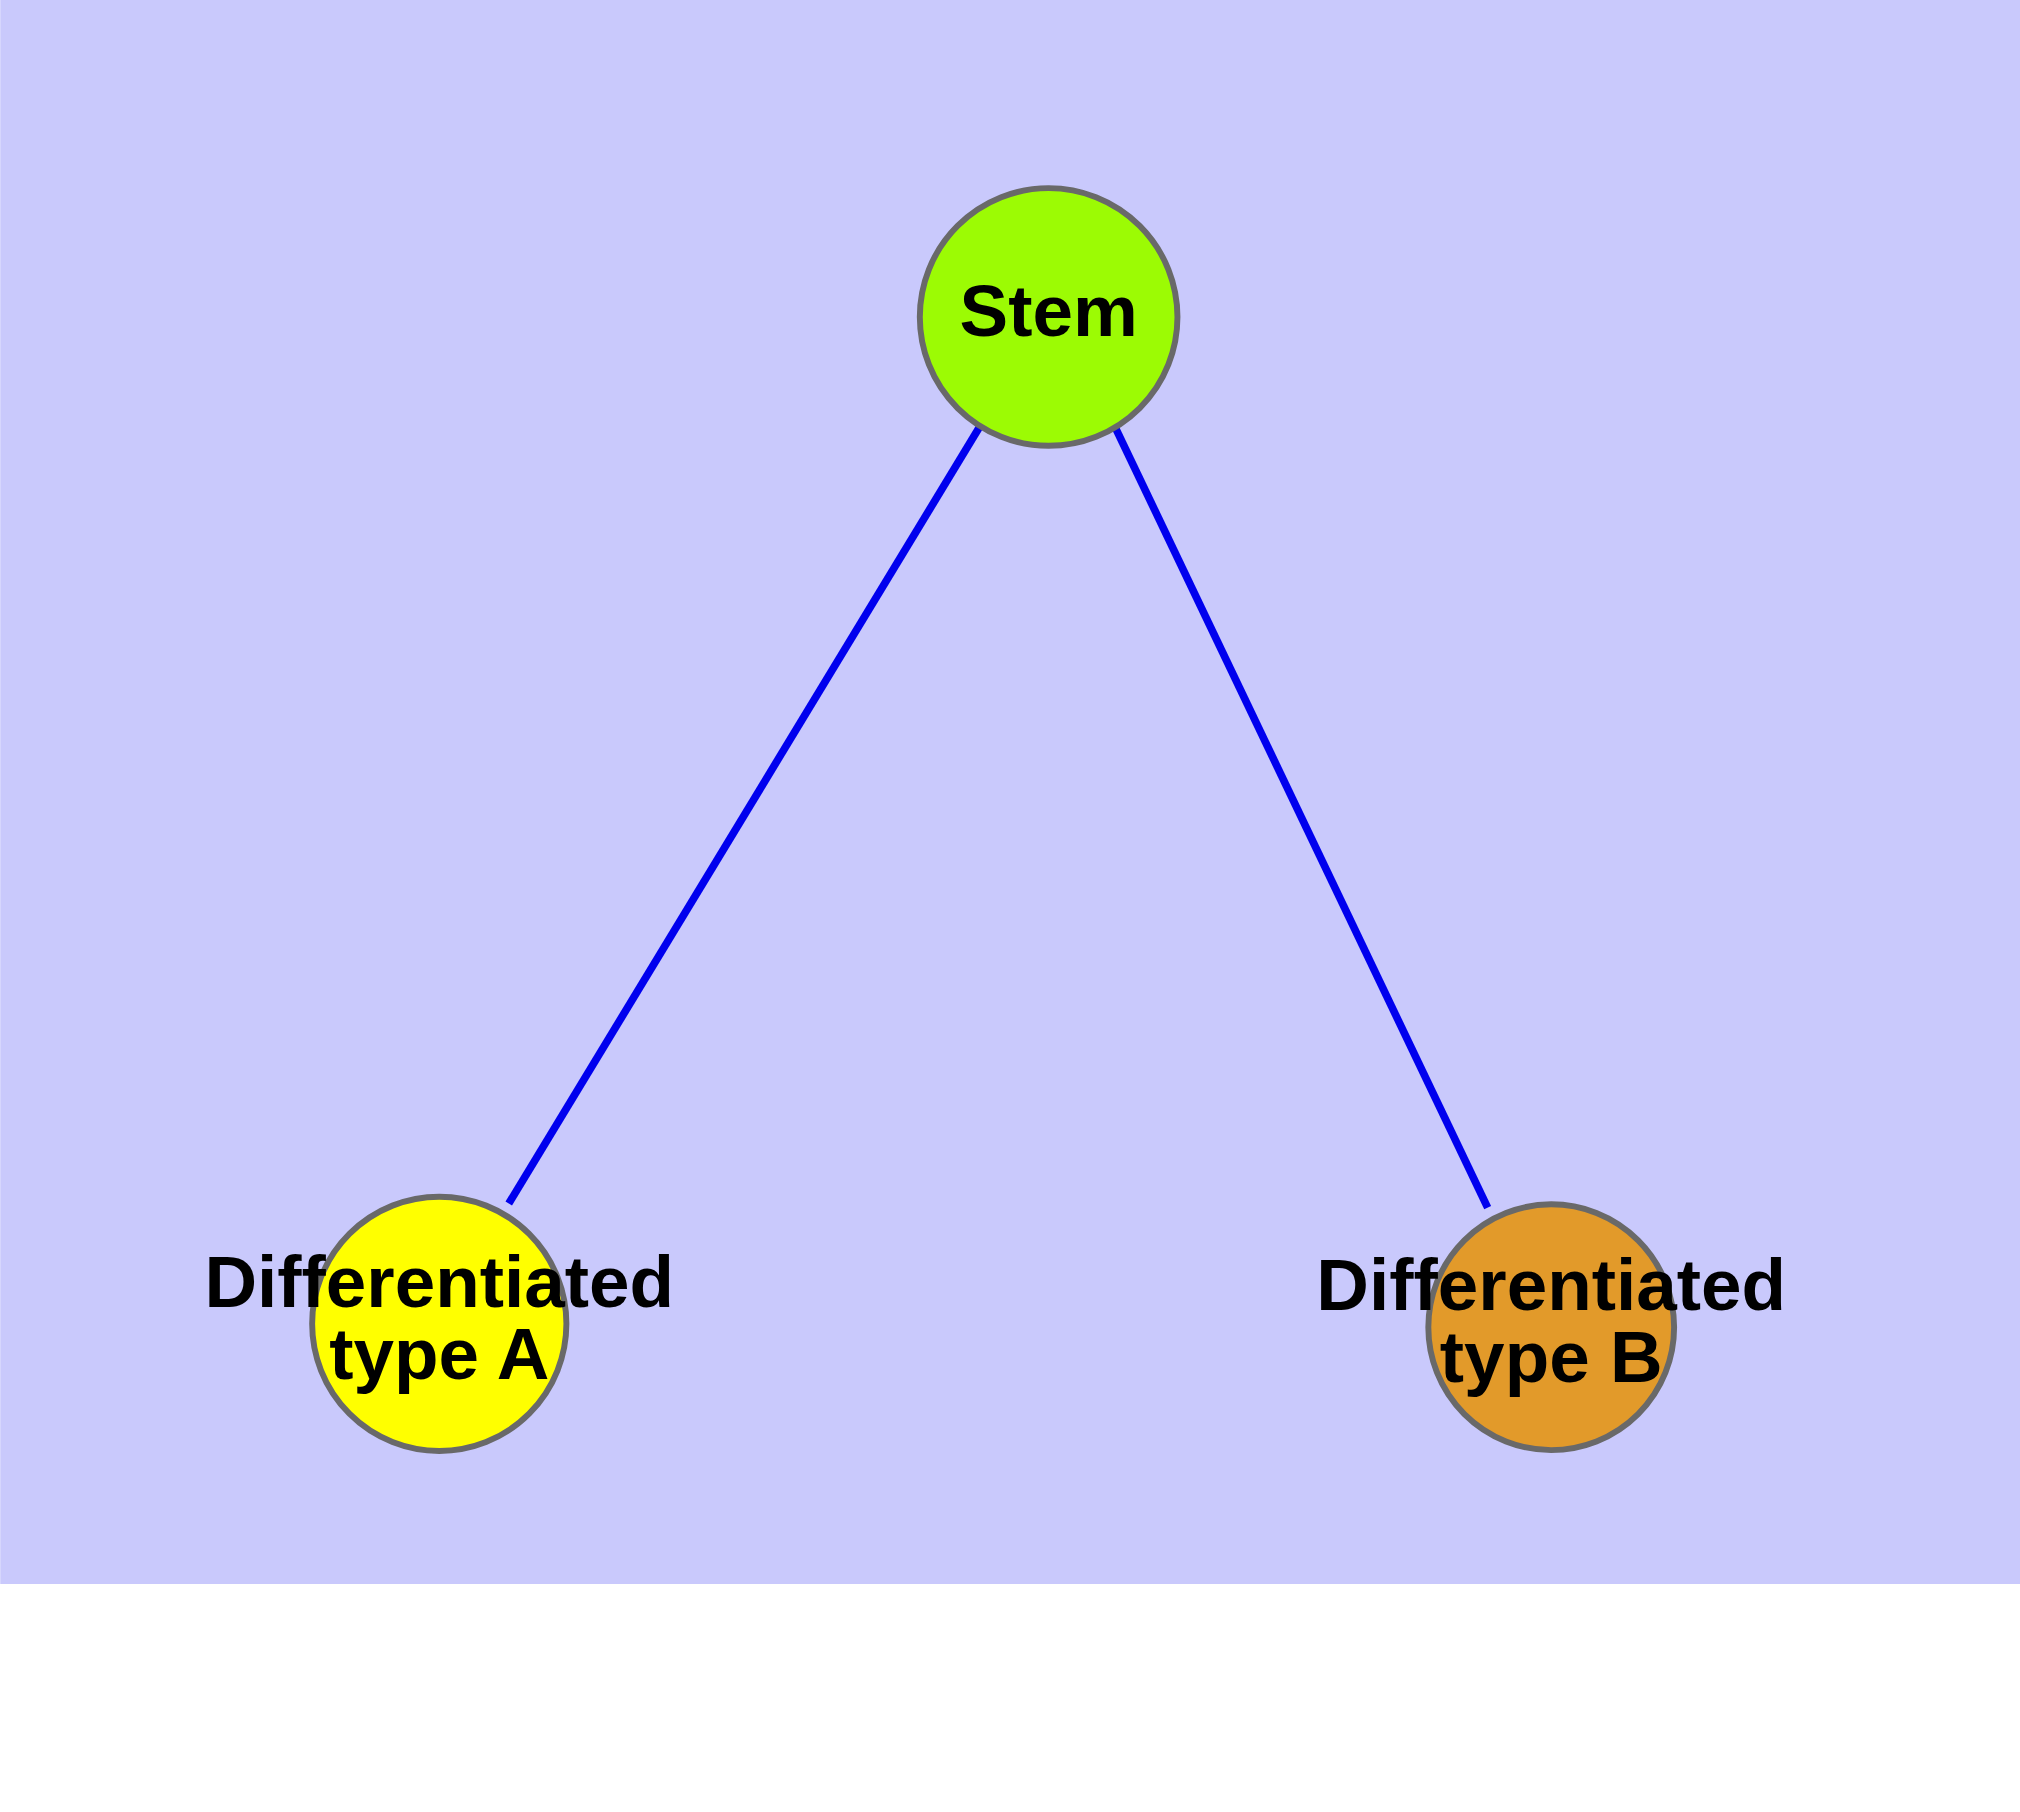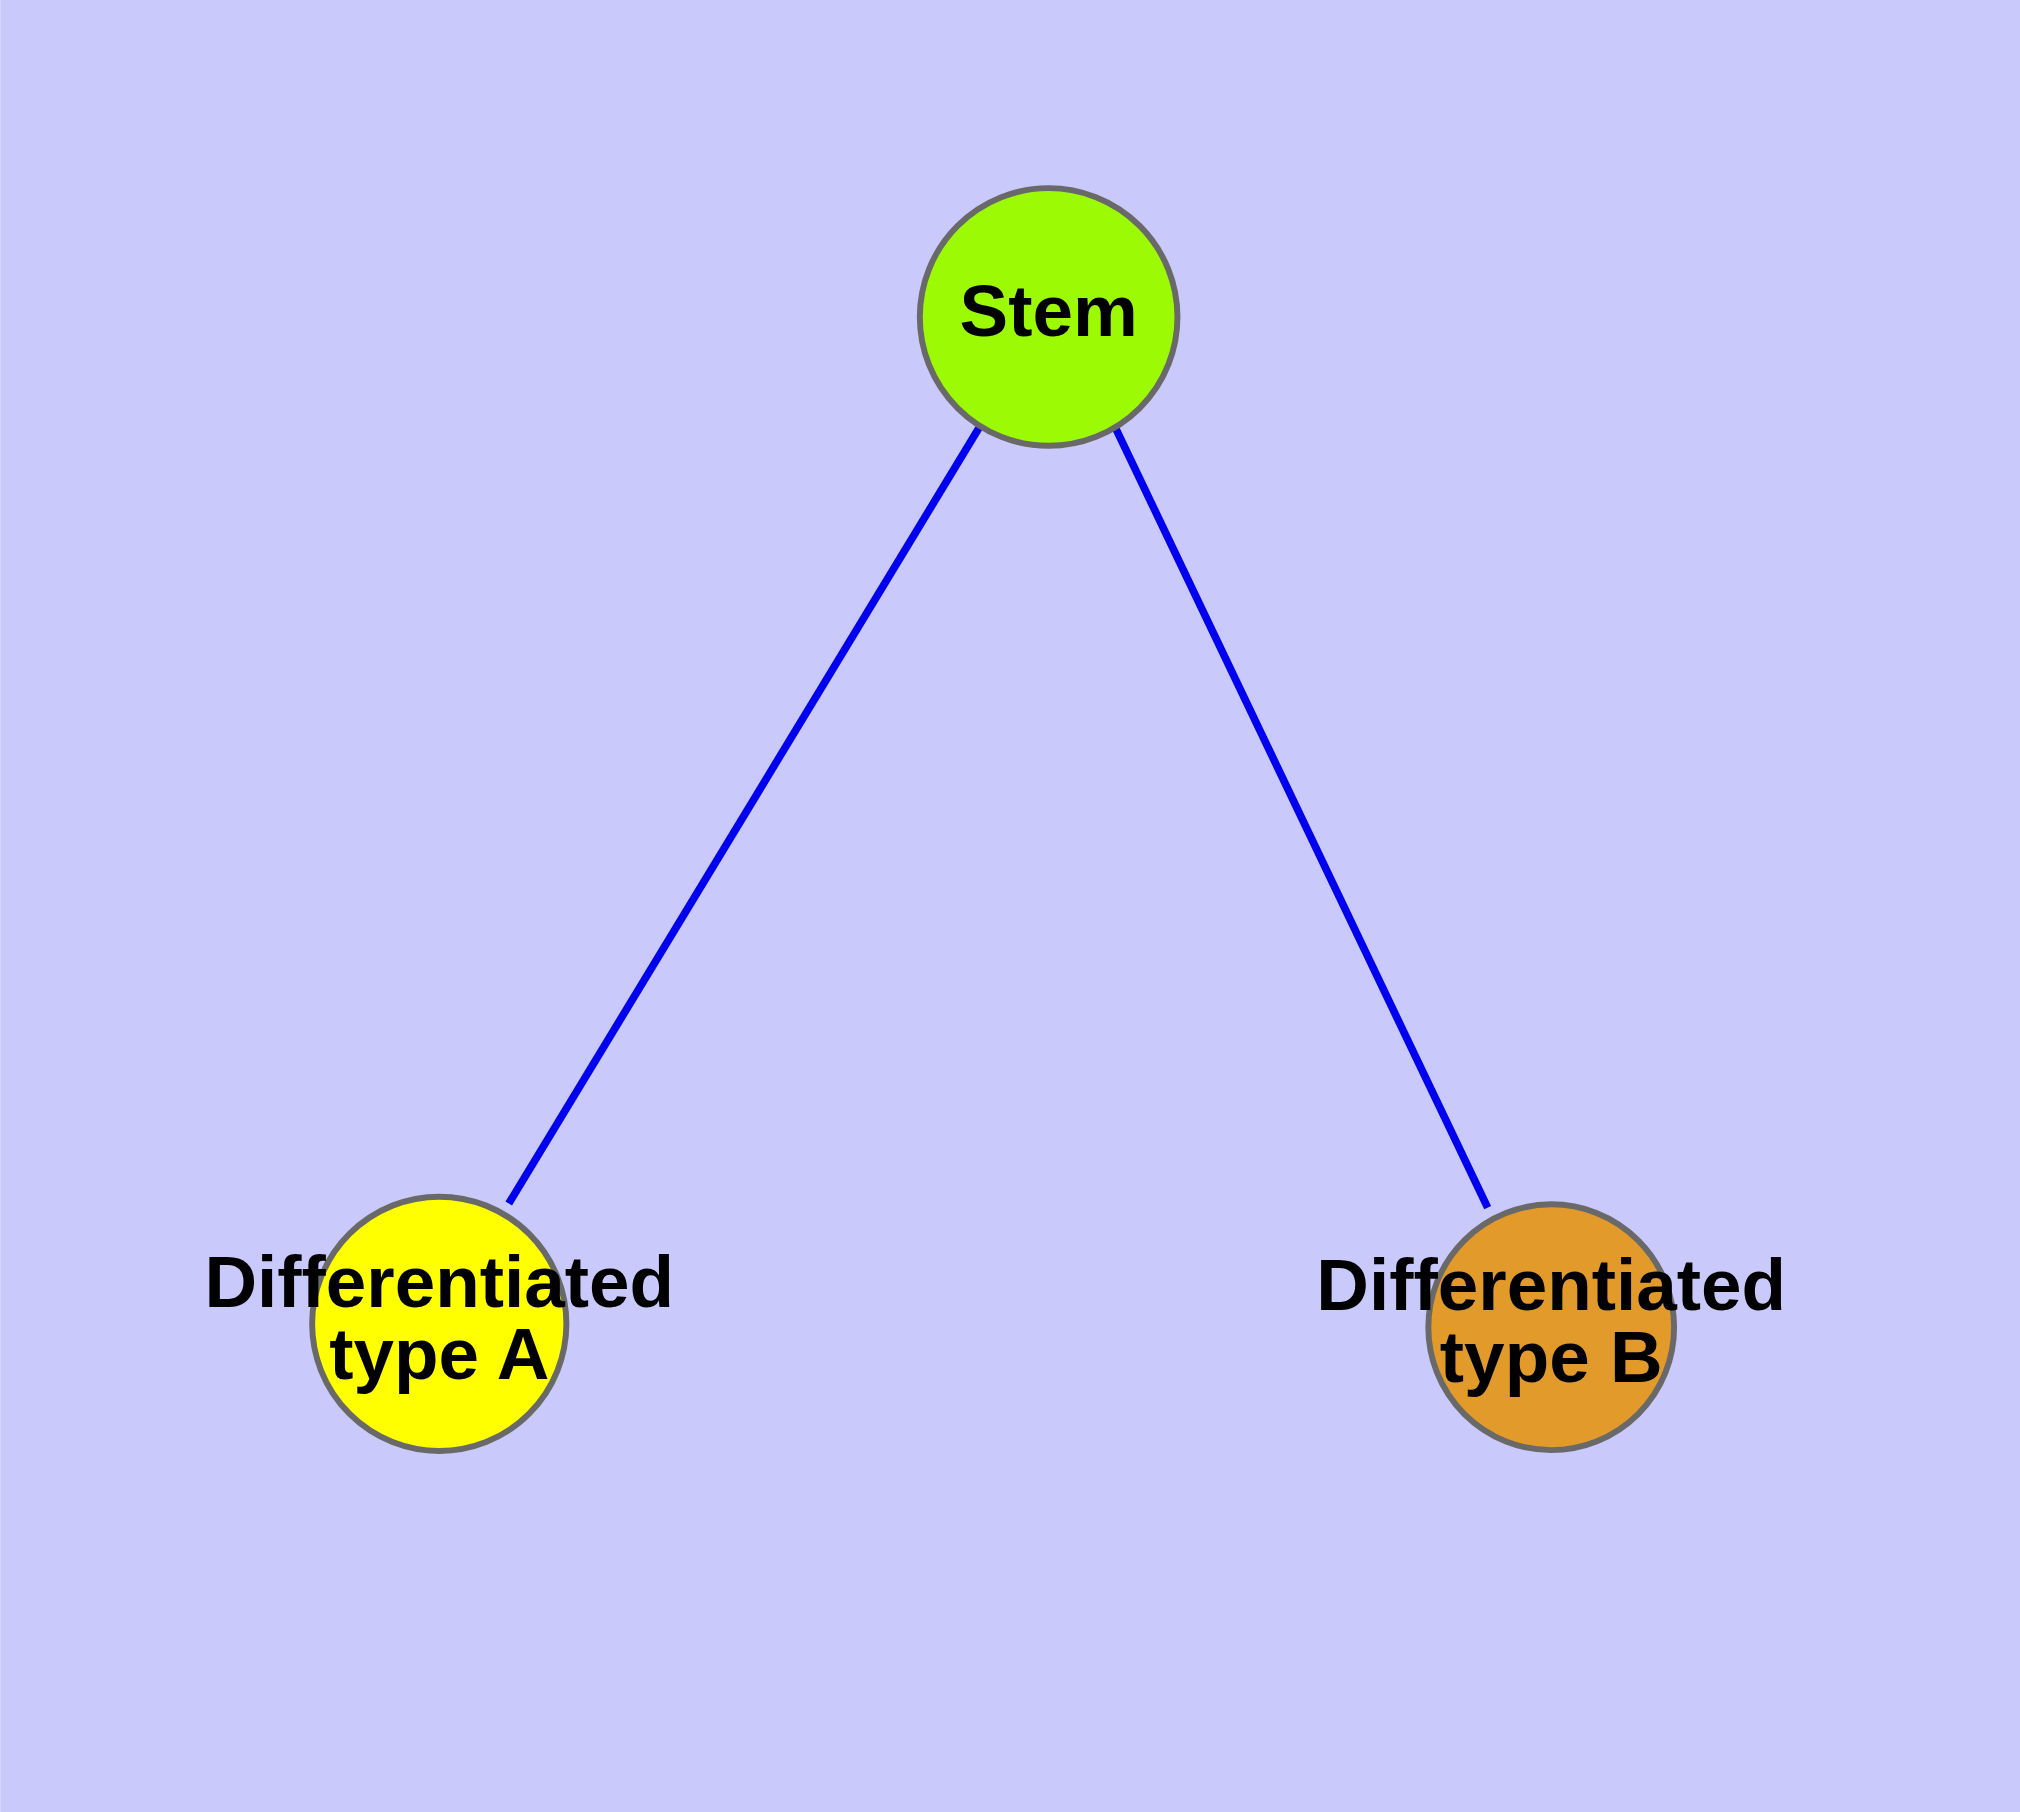--- a/index.html
+++ b/index.html
@@ -26,21 +26,21 @@
     font-family: "Liberation Sans", sans-serif;
     font-weight: bold;
     fill: #000000;
     text-anchor: middle;
     dominant-baseline: middle;
   }
 </style>
 </head>
 <body>
 
-<div id="canvas" style="width: 2021px; height: 1812px;">
+<div id="canvas" style="width: 2021px; height: 1584px;">
   <svg id="graph-svg" viewBox="0 0 2384 2138" xmlns="http://www.w3.org/2000/svg" style="width: 2021px; height: 1812px;">
 
     <rect id="bg-rect" x="0" y="0" width="2384" height="2138" fill="#c9c9fc"></rect>
 
     <g id="edges-layer">
         <line x1="1156" y1="503" x2="600" y2="1420" stroke="#0000ee" stroke-width="9" stroke-linecap="butt"></line>
         <line x1="1315" y1="503" x2="1755" y2="1425" stroke="#0000ee" stroke-width="9" stroke-linecap="butt"></line>
       </g>
     <g id="nodes-layer">
         <circle cx="1237" cy="374" r="152" fill="#9cfb04" stroke="#696969" stroke-width="7"></circle>

